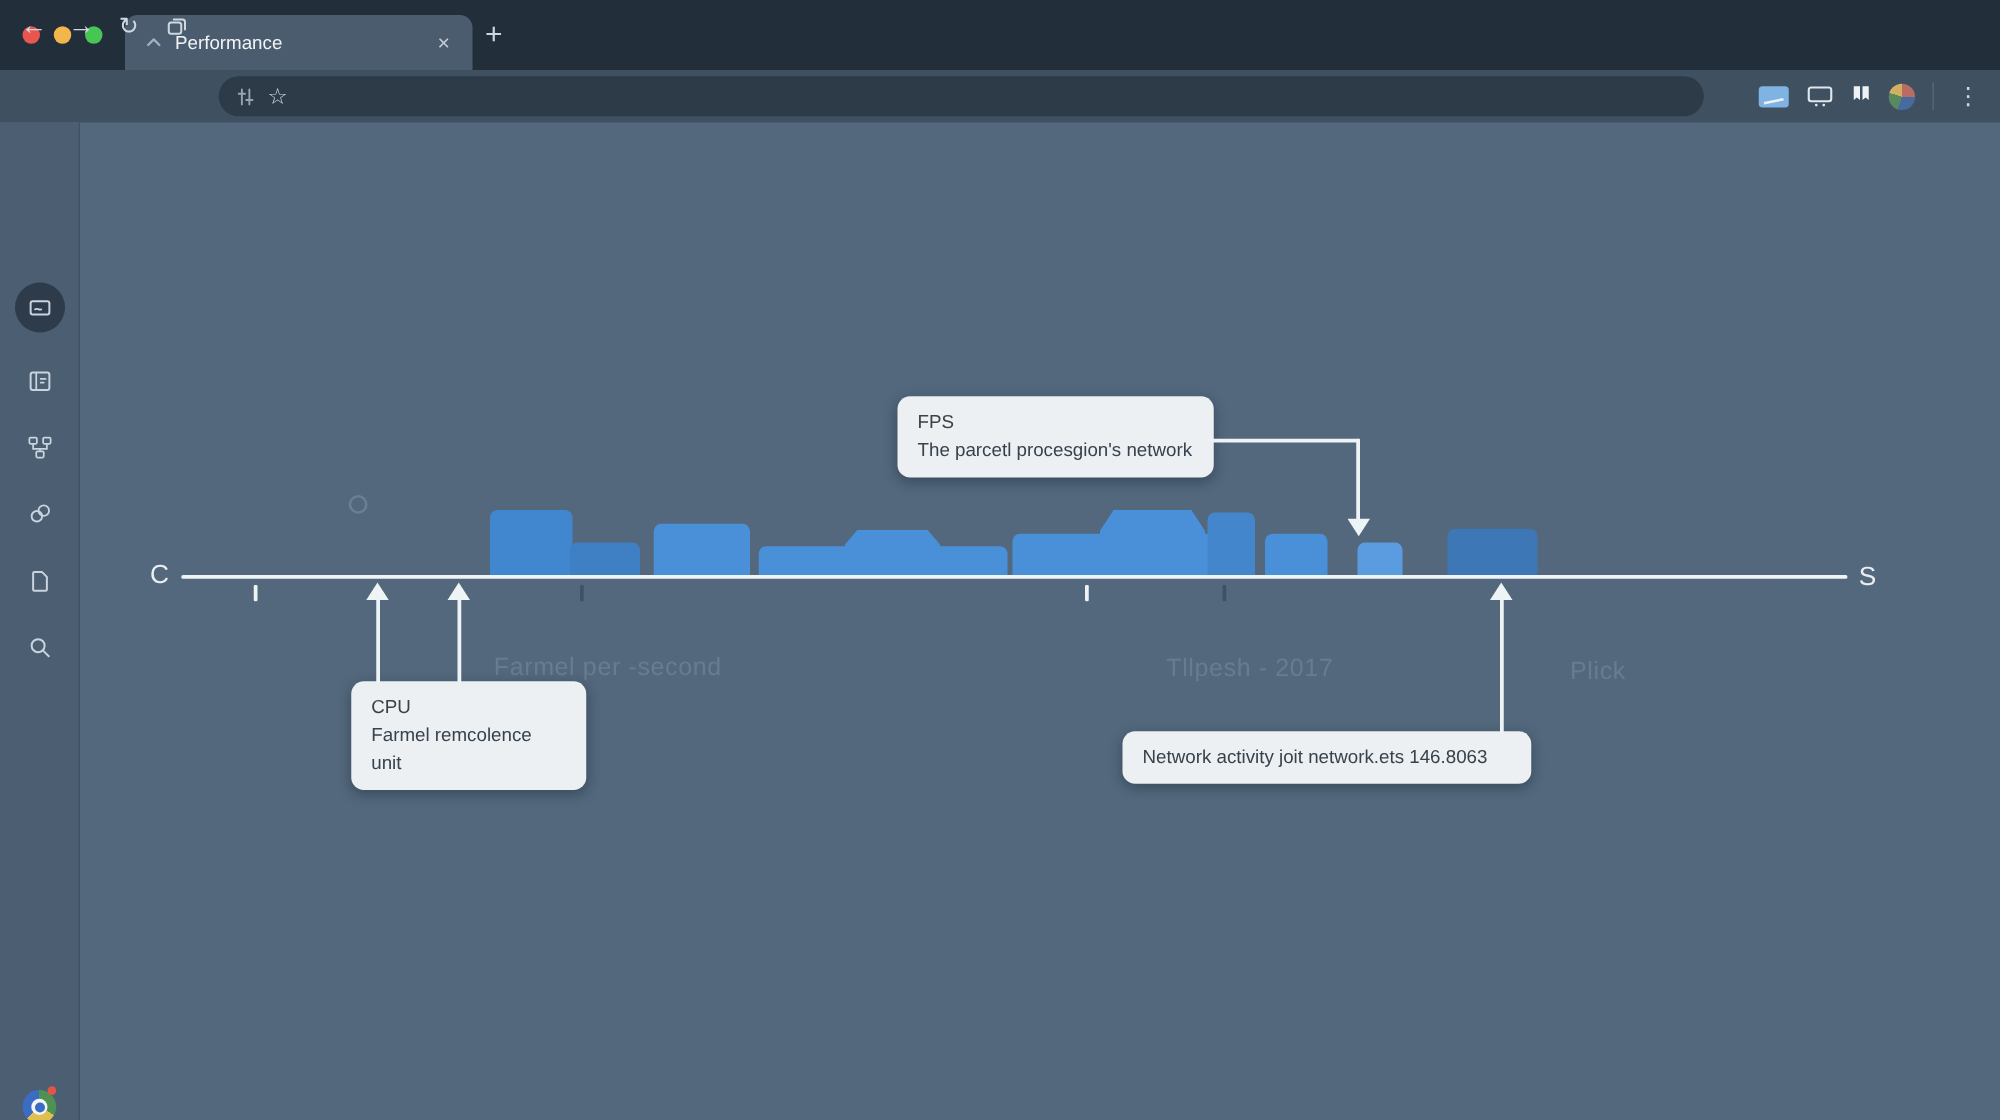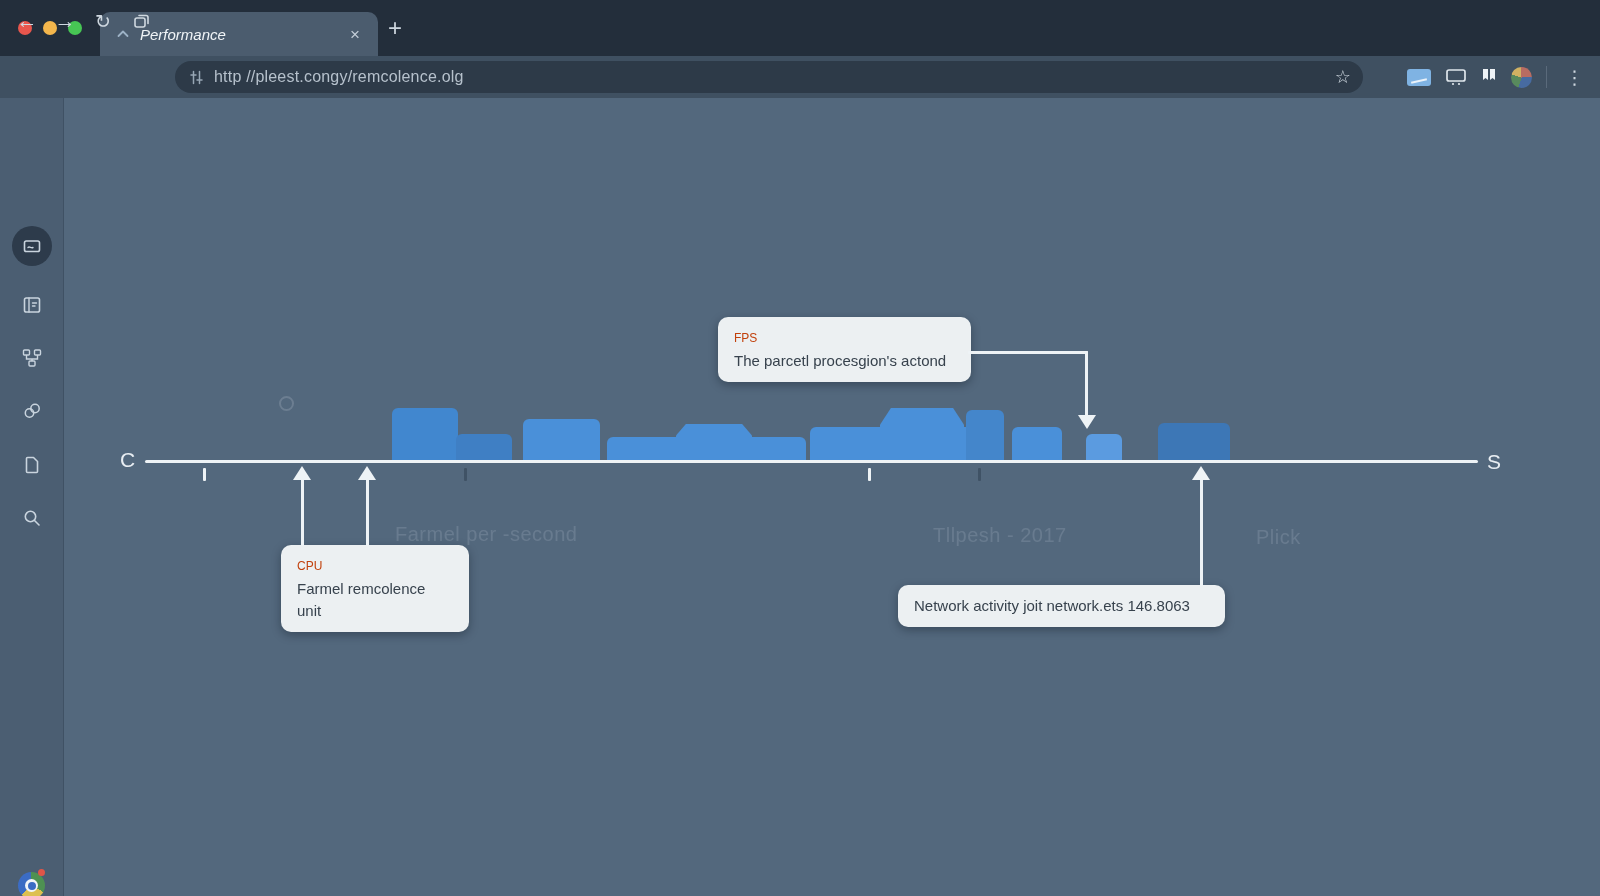--- a/index.html
+++ b/index.html
@@ -13,21 +13,21 @@
   
   .tabstrip { position:absolute; left:0; top:0; width:1600px; height:56px; background:#232e3b; }
   .traffic { position:absolute; top:21px; width:14px; height:14px; border-radius:50%; }
   .t-close{ left:18px; } .t-min{ left:43px; } .t-zoom{ left:68px; }
   .tab {
     position:absolute; left:100px; top:12px; width:278px; height:44px;
     background:#4b5c6e; border-radius:10px 10px 0 0;
     display:flex; align-items:center; padding:0 14px 0 16px; gap:10px;
   }
   .tab-fav { width:14px; height:14px; color:#9db2c6; flex:0 0 auto; }
-  .tab-title { color:#f0f4f7; font-size:15px; flex:1 1 auto; white-space:nowrap; overflow:hidden;font-style:italic; }
+  .tab-title { color:#f0f4f7; font-size:15px; flex:1 1 auto; white-space:nowrap; overflow:hidden; }
   .tab-close { color:#c3cdd7; font-size:17px; line-height:1; cursor:default; padding:2px 4px; }
   .newtab { position:absolute; left:388px; top:16px; color:#cdd6df; font-size:24px; font-weight:300; line-height:1; }
   
   .toolbar { position:absolute; left:0; top:56px; width:1600px; height:42px; background:#3f5061; }
   .navic { position:absolute; top:0; height:42px; display:flex; align-items:center; justify-content:center; color:#cfd8e0; font-size:21px; width:34px; }
   .n-back{ left:10px; } .n-fwd{ left:48px; } .n-reload{ left:86px; font-size:19px; } .n-tabs{ left:124px; }
   .urlbar {
     position:absolute; left:175px; top:61px; width:1188px; height:32px;
     background:#2d3a48; border-radius:16px; display:flex; align-items:center;
     padding:0 12px 0 14px; gap:10px;
@@ -68,21 +68,21 @@
   .f-0 { left:395px; top:523px; }
   .f-1 { left:933px; top:524px; }
   .f-2 { left:1256px; top:526px; }
   .faint-circle { position:absolute; left:279px; top:396px; width:15px; height:15px; border:2px solid rgba(220,230,240,.18); border-radius:50%; }
   
   .tooltip {
     position:absolute; background:#ecf0f2; border-radius:10px;
     box-shadow:0 3px 10px rgba(8,18,30,.35);
     color:#37424d; font-size:15px; line-height:22px; padding:10px 16px;
   }
-  .tooltip .tt-title { font-size:12px; color:#c2410c; margin-bottom:1px; }
+  .tooltip .tt-title { font-size:15px; color:#404040; margin-bottom:1px; }
   .tt-fps { left:718px; top:317px; width:253px; }
   .tt-cpu { left:281px; top:545px; width:188px; }
   .tt-net { left:898px; top:585px; width:327px; white-space:nowrap; }
   .vline { position:absolute; width:3px; background:#eef3f6; border-radius:1px; }
   .hline { position:absolute; height:3px; background:#eef3f6; border-radius:1px; }
   .c-fps-h { left:968px; top:351px; width:120px; }
   .c-fps-v { left:1085px; top:351px; height:65px; }
   .arrow-down { position:absolute; width:0; height:0; border-left:9px solid transparent; border-right:9px solid transparent; border-top:14px solid #eef3f6; }
   .arrow-up { position:absolute; width:0; height:0; border-left:9px solid transparent; border-right:9px solid transparent; border-bottom:14px solid #eef3f6; }
   .a-fps { left:1078px; top:415px; }
@@ -119,21 +119,20 @@
   <svg width="19" height="19" viewBox="0 0 19 19">
       <rect x="3" y="6" width="10" height="9" rx="2" fill="none" stroke="#cfd8e0" stroke-width="1.6"></rect>
       <path d="M7 3.5h7a2 2 0 0 1 2 2v6" fill="none" stroke="#cfd8e0" stroke-width="1.6" stroke-linecap="round"></path>
     </svg>
 </span>
 
 <div class="urlbar">
   <svg class="url-tune" viewBox="0 0 15 15">
     <path d="M4.5 1.5v12M10.5 1.5v12M2 5h5M8 10h5" fill="none" stroke="currentColor" stroke-width="1.5" stroke-linecap="round"></path>
   </svg>
-  <span class="url-text">http //pleest.congy/remcolence.olg</span>
   <span class="url-star">☆</span>
 </div>
 
 <div class="extrow">
   <span class="ext-chart"></span>
   <svg class="ext-monitor" viewBox="0 0 22 18">
     <rect x="2" y="2" width="18" height="11" rx="2" fill="none" stroke="currentColor" stroke-width="1.7"></rect>
     <circle cx="8" cy="16" r="1.1" fill="currentColor"></circle>
       <circle cx="14" cy="16" r="1.1" fill="currentColor"></circle>
   </svg>
@@ -212,21 +211,21 @@
     <div class="tick" style="left: 978px; background: rgba(40, 56, 74, 0.45);"></div>
   </div>
 
 <span class="faint-circle"></span>
 <span class="faded f-0">Farmel per -second</span>
 <span class="faded f-1">Tllpesh - 2017</span>
 <span class="faded f-2">Plick</span>
 
 <div class="tooltip tt-fps">
   <div class="tt-title">FPS</div>
-  <div>The parcetl procesgion's actond</div>
+  <div>The parcetl procesgion's network</div>
 </div>
 <div class="hline c-fps-h"></div>
 <div class="vline c-fps-v"></div>
 <div class="arrow-down a-fps"></div>
 
 <div class="tooltip tt-cpu">
   <div class="tt-title">CPU</div>
   <div>Farmel remcolence unit</div>
 </div>
 <div class="vline c-cpu-v1"></div>

